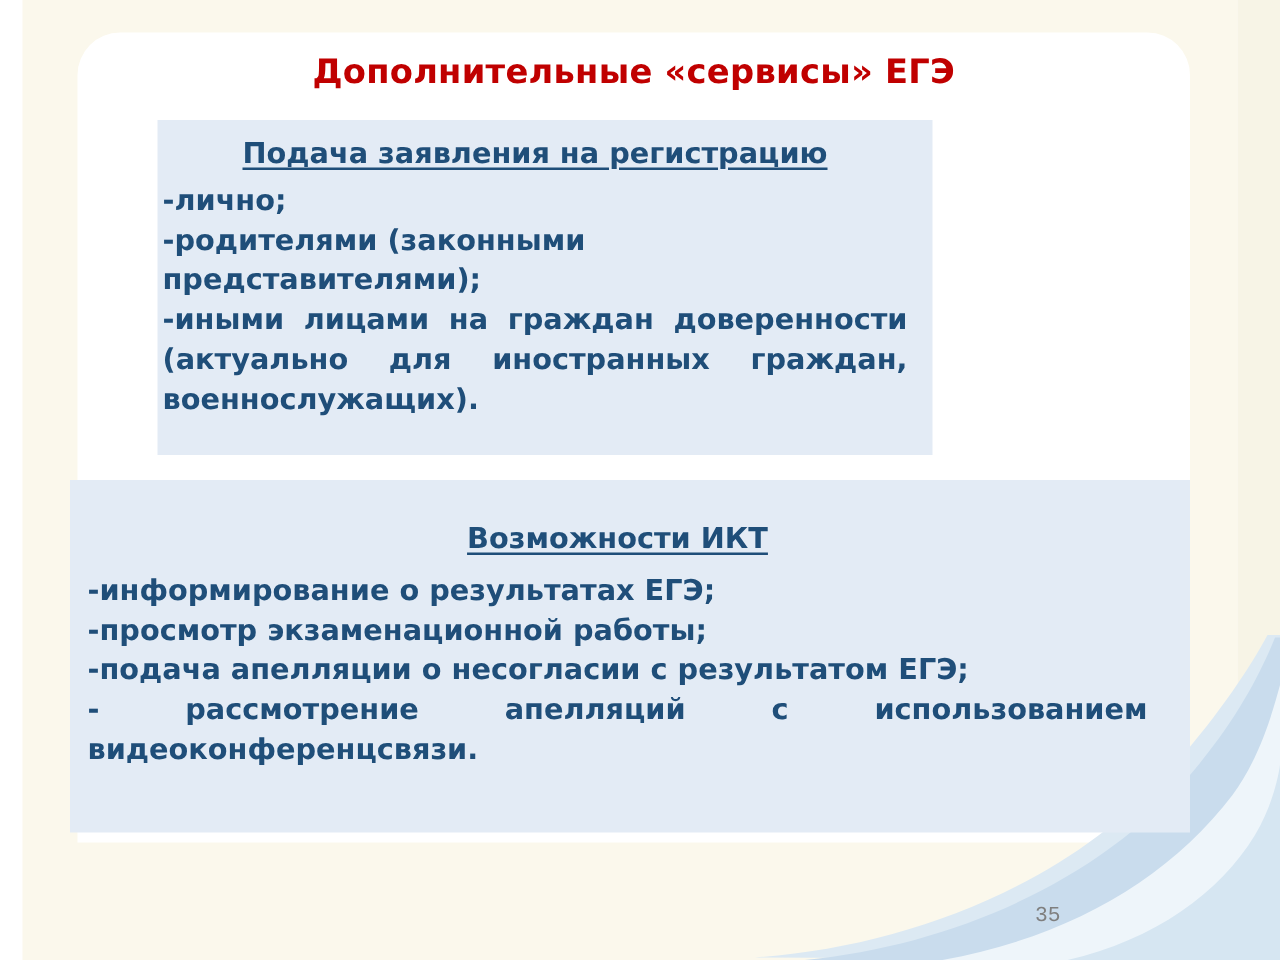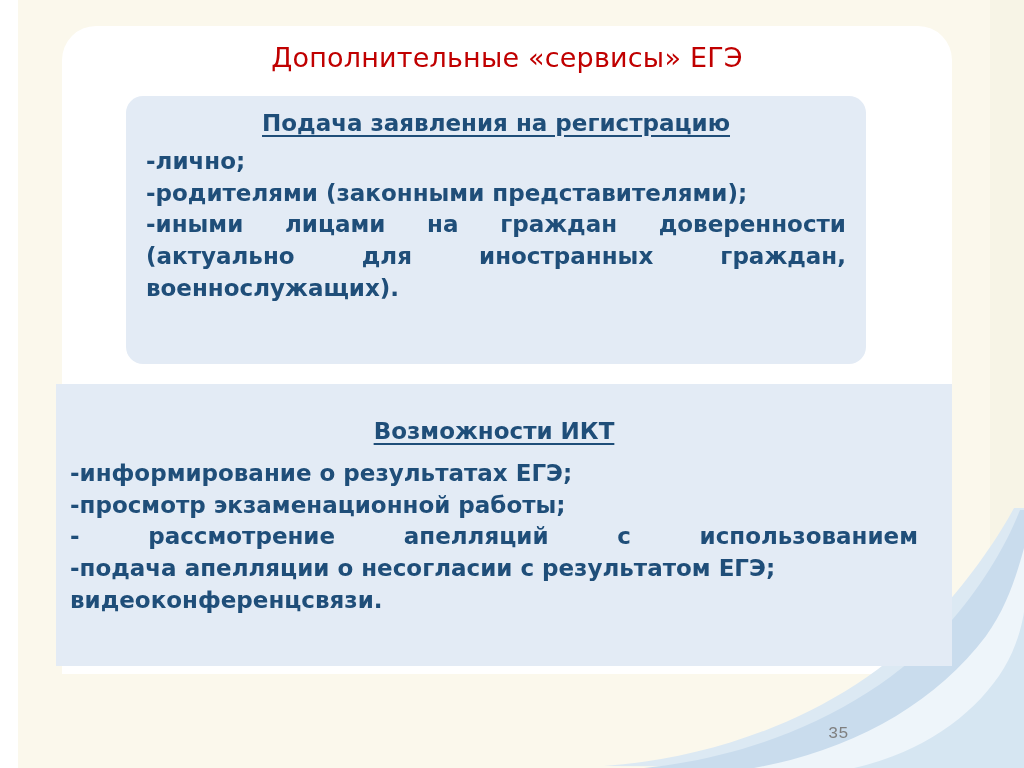--- a/index.html
+++ b/index.html
@@ -60,38 +60,37 @@
   }
 
   .title {
     position: absolute;
     left: 62px;
     top: 42px;
     width: 890px;
     text-align: center;
     color: #c00000;
     font-size: 27px;
-    font-weight: normal;
+    font-weight: bold;
     letter-spacing: 0.2px;
   }
 
   .box {
     position: absolute;
     background: #e3ebf5;
     color: #1f4e79;
   }
 
   .box1 {
     left: 126px;
     top: 96px;
-    width: 740px;
+    width: 620px;
     height: 268px;
-    padding: 14px 20px 0 20px;
+    padding: 14px 20px 0 4px;
     box-sizing: border-box;
-    border-radius: 17px;
   }
 
   .box2 {
     left: 56px;
     top: 384px;
     width: 896px;
     height: 282px;
     padding: 34px 34px 0 14px;
     box-sizing: border-box;
   }
@@ -157,20 +156,20 @@
     <p class="line">-родителями (законными представителями);</p>
     <p class="line justify">-иными лицами на граждан доверенности</p>
     <p class="line justify">(актуально для иностранных граждан,</p>
     <p class="line">военнослужащих).</p>
   </div>
 
   <div class="box box2">
     <div class="box-heading">Возможности ИКТ</div>
     <p class="line">-информирование о результатах ЕГЭ;</p>
     <p class="line">-просмотр экзаменационной работы;</p>
+    <p class="line">-подача апелляции о несогласии с результатом ЕГЭ;</p>
     <p class="line justify">- рассмотрение апелляций с использованием</p>
-    <p class="line">-подача апелляции о несогласии с результатом ЕГЭ;</p>
     <p class="line">видеоконференцсвязи.</p>
   </div>
 
   <div class="page-number">35</div>
 
 </div>
 
 </body></html>

